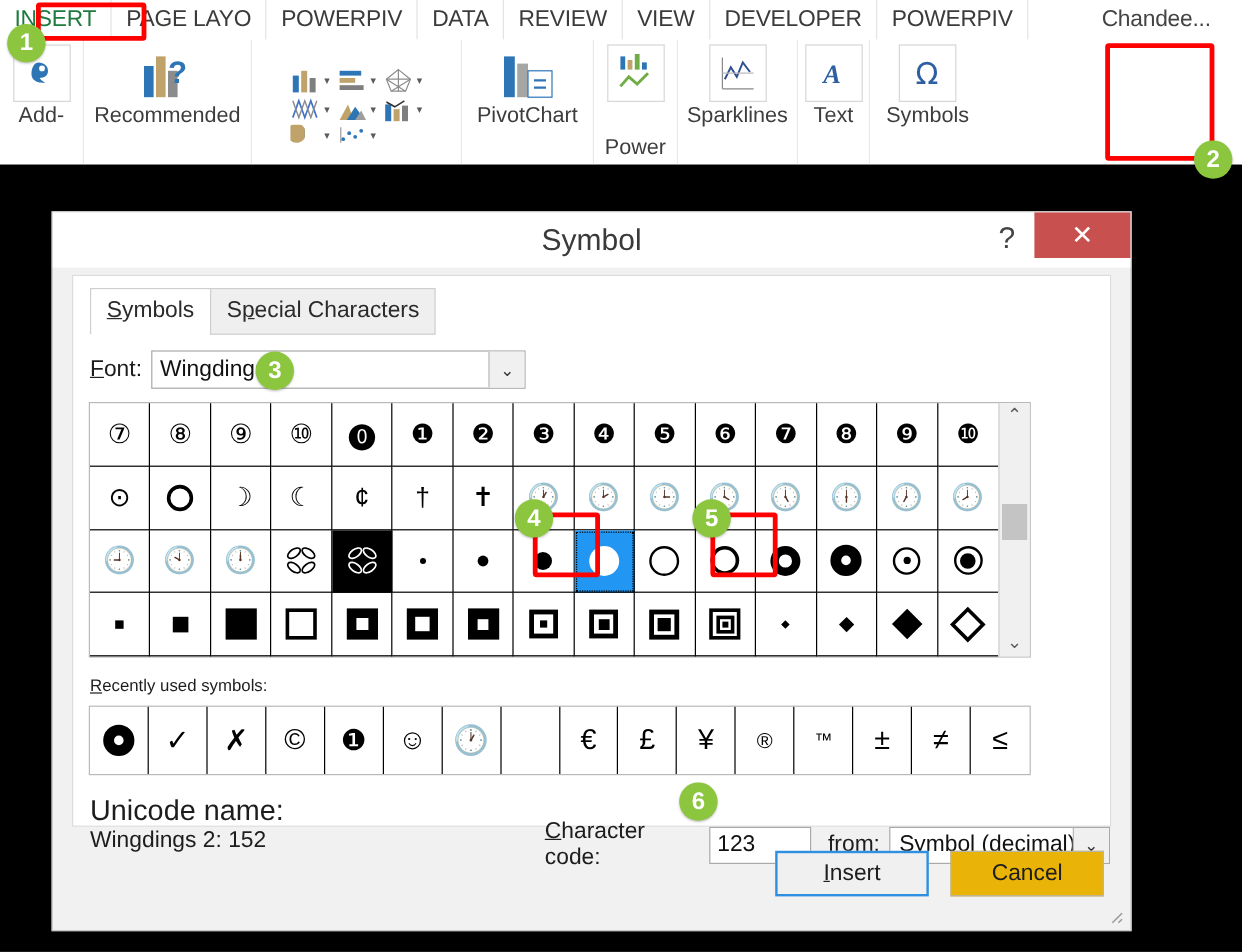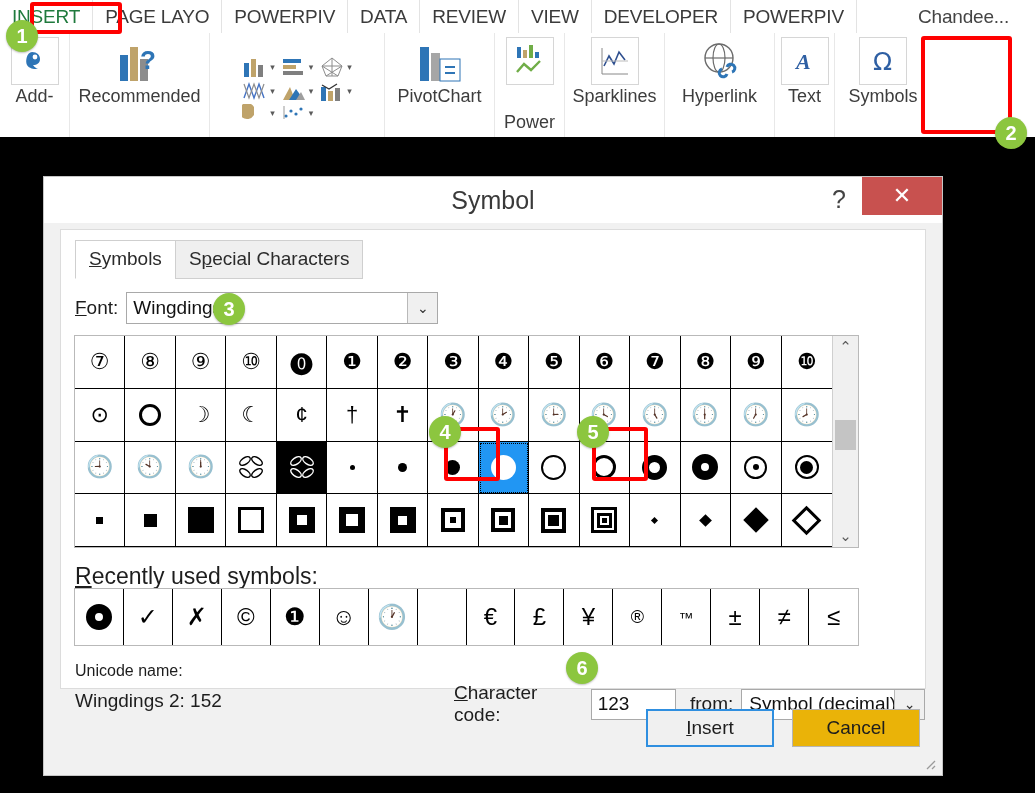--- a/index.html
+++ b/index.html
@@ -117,33 +117,33 @@
   .cell.sel { background: #2196f3; outline: 1px dotted #000; outline-offset: -2px; }
   .scrollbar {
     width: 26px; background: #f0f0f0; border-left: 1px solid #cfcfcf;
     display: flex; flex-direction: column; align-items: center; justify-content: space-between;
     position: relative;
   }
   .sb-arrow { font-size: 15px; color: #5a5a5a; height: 22px; line-height: 22px; }
   .sb-thumb { position: absolute; left: 2px; right: 2px; top: 84px; height: 30px; background: #c4c4c4; }
 
   
-  .recent-label { position: absolute; left: 14px; top: 333px; font-size: 23px; color: #1d1d1d; }
+  .recent-label { position: absolute; left: 14px; top: 333px; font-size: 14px; color: #1d1d1d; }
   .recent-wrap {
     position: absolute; left: 13px; top: 358px; width: 785px; height: 58px;
     border: 1px solid #b9b9b9; background: #fff; display: grid;
     grid-template-columns: repeat(16, 1fr);
   }
   .rcell {
     border-right: 1px solid #000; display: flex; align-items: center; justify-content: center;
     font-size: 24px; color: #000;
   }
   .rcell:last-child { border-right: none; }
 
-  .uni-label { position: absolute; left: 14px; top: 432px; font-size: 16px; color: #1d1d1d; }
+  .uni-label { position: absolute; left: 14px; top: 432px; font-size: 24px; color: #1d1d1d; }
   .uni-value { position: absolute; left: 14px; top: 460px; font-size: 19px; color: #1d1d1d; }
 
   .code-row { position: absolute; left: 393px; top: 452px; display: flex; align-items: center; }
   .code-label { font-size: 19px; color: #1d1d1d; margin-right: 6px; }
   .code-input {
     width: 88px; height: 31px; border: 1px solid #a9a9a9; background: #fff;
     display: flex; align-items: center; padding-left: 6px; font-size: 19px; color: #111;
   }
   .from-label { font-size: 19px; color: #1d1d1d; margin: 0 8px 0 14px; }
   .from-combo {
@@ -354,32 +354,20 @@
             <line x1="4" y1="4" x2="4" y2="30" stroke="#888"></line>
               <line x1="4" y1="30" x2="30" y2="30" stroke="#888"></line>
             <polyline points="6,22 11,12 16,20 21,8 27,16" stroke="#2e4f8f" fill="none" stroke-width="1.6"></polyline>
             <line x1="4" y1="17" x2="30" y2="17" stroke="#bbb"></line>
           </svg>
         </div>
         <div class="rglabel">Sparklines</div>
       </div>
 
 
-      <div class="rgroup" style="width:110px;">
-        <div class="bigbtn noborder">
-          <svg width="44" height="44" viewBox="0 0 44 44">
-            <circle cx="21" cy="19" r="14" fill="none" stroke="#6b6b6b" stroke-width="1.4"></circle>
-            <ellipse cx="21" cy="19" rx="6" ry="14" fill="none" stroke="#6b6b6b" stroke-width="1.2"></ellipse>
-            <line x1="7" y1="19" x2="35" y2="19" stroke="#6b6b6b" stroke-width="1.2"></line>
-            <path d="M24 30a4 4 0 1 0 5 5" stroke="#2e75b6" fill="none" stroke-width="3"></path>
-            <path d="M29 28a4 4 0 1 1 5 5" stroke="#2e75b6" fill="none" stroke-width="3"></path>
-          </svg>
-        </div>
-        <div class="rglabel">Hyperlink</div>
-      </div>
 
       <div class="rgroup" style="width:60px;">
         <div class="bigbtn">
           <svg width="28" height="30" viewBox="0 0 28 30">
               <text x="5" y="23" font-size="22" font-style="italic" font-weight="bold" fill="#2e5fa3" font-family="Liberation Serif, serif">A</text>
             </svg>
         </div>
         <div class="rglabel">Text</div>
       </div>
 

